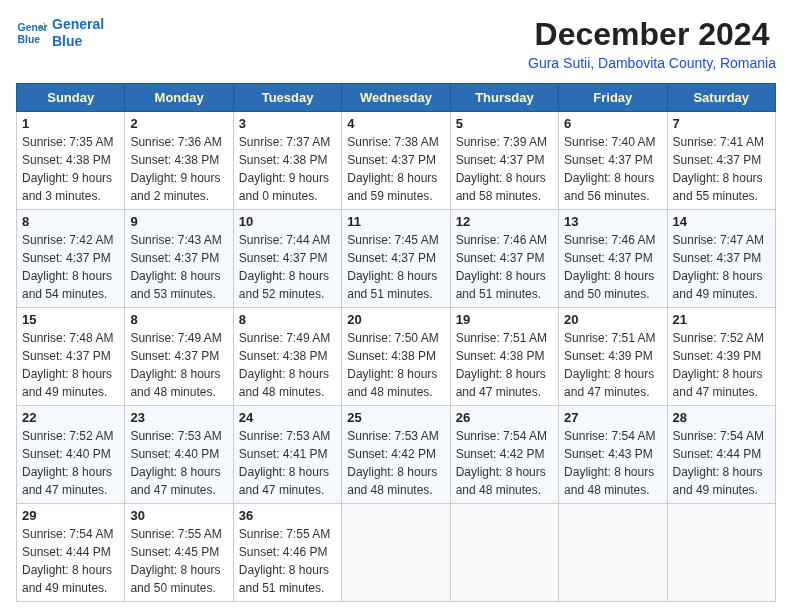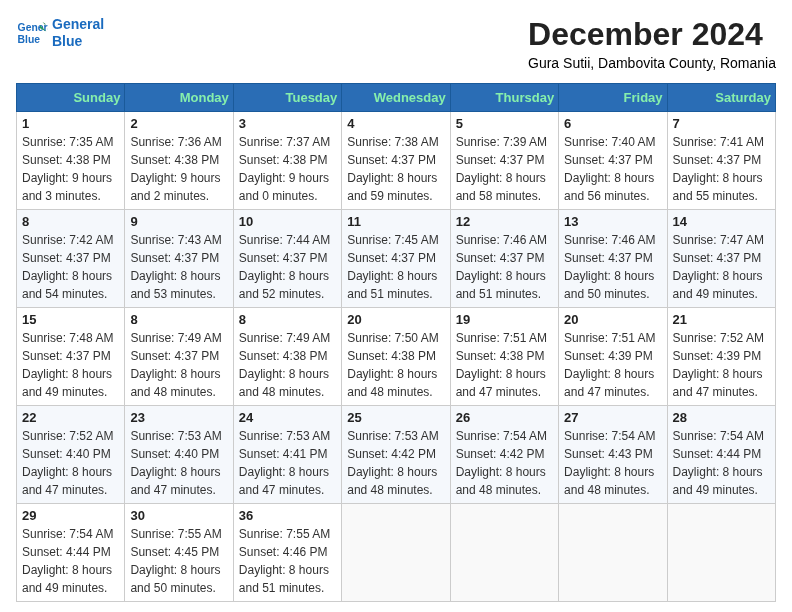--- a/index.html
+++ b/index.html
@@ -18,41 +18,41 @@
     }
     .logo {
       display: flex;
       align-items: center;
       gap: 4px;
     }
     .logo-icon {
       width: 32px;
       height: 32px;
     }
-    .title-block { text-align: left; }
+    .title-block { text-align: center; }
     .calendar-title {
       font-size: 32px;
       font-weight: bold;
       color: #222;
     }
     .calendar-subtitle {
       font-size: 14px;
-      color: #000000;
+      color: #1d4ed8;
       margin-top: 2px;
     }
     .calendar-table {
       width: 100%;
       border-collapse: collapse;
       font-size: 11px;
     }
     .calendar-table thead tr th {
       background: #2a6db5;
-      color: #86efac;
+      color: #fef9c3;
       padding: 6px 4px;
-      text-align: right;
+      text-align: center;
       font-size: 13px;
       font-weight: bold;
       border: 1px solid #1a5a9a;
     }
     .calendar-table tbody tr td {
       vertical-align: top;
       border: 1px solid #ccc;
       padding: 4px 5px;
       width: 108px;
       min-height: 72px;

